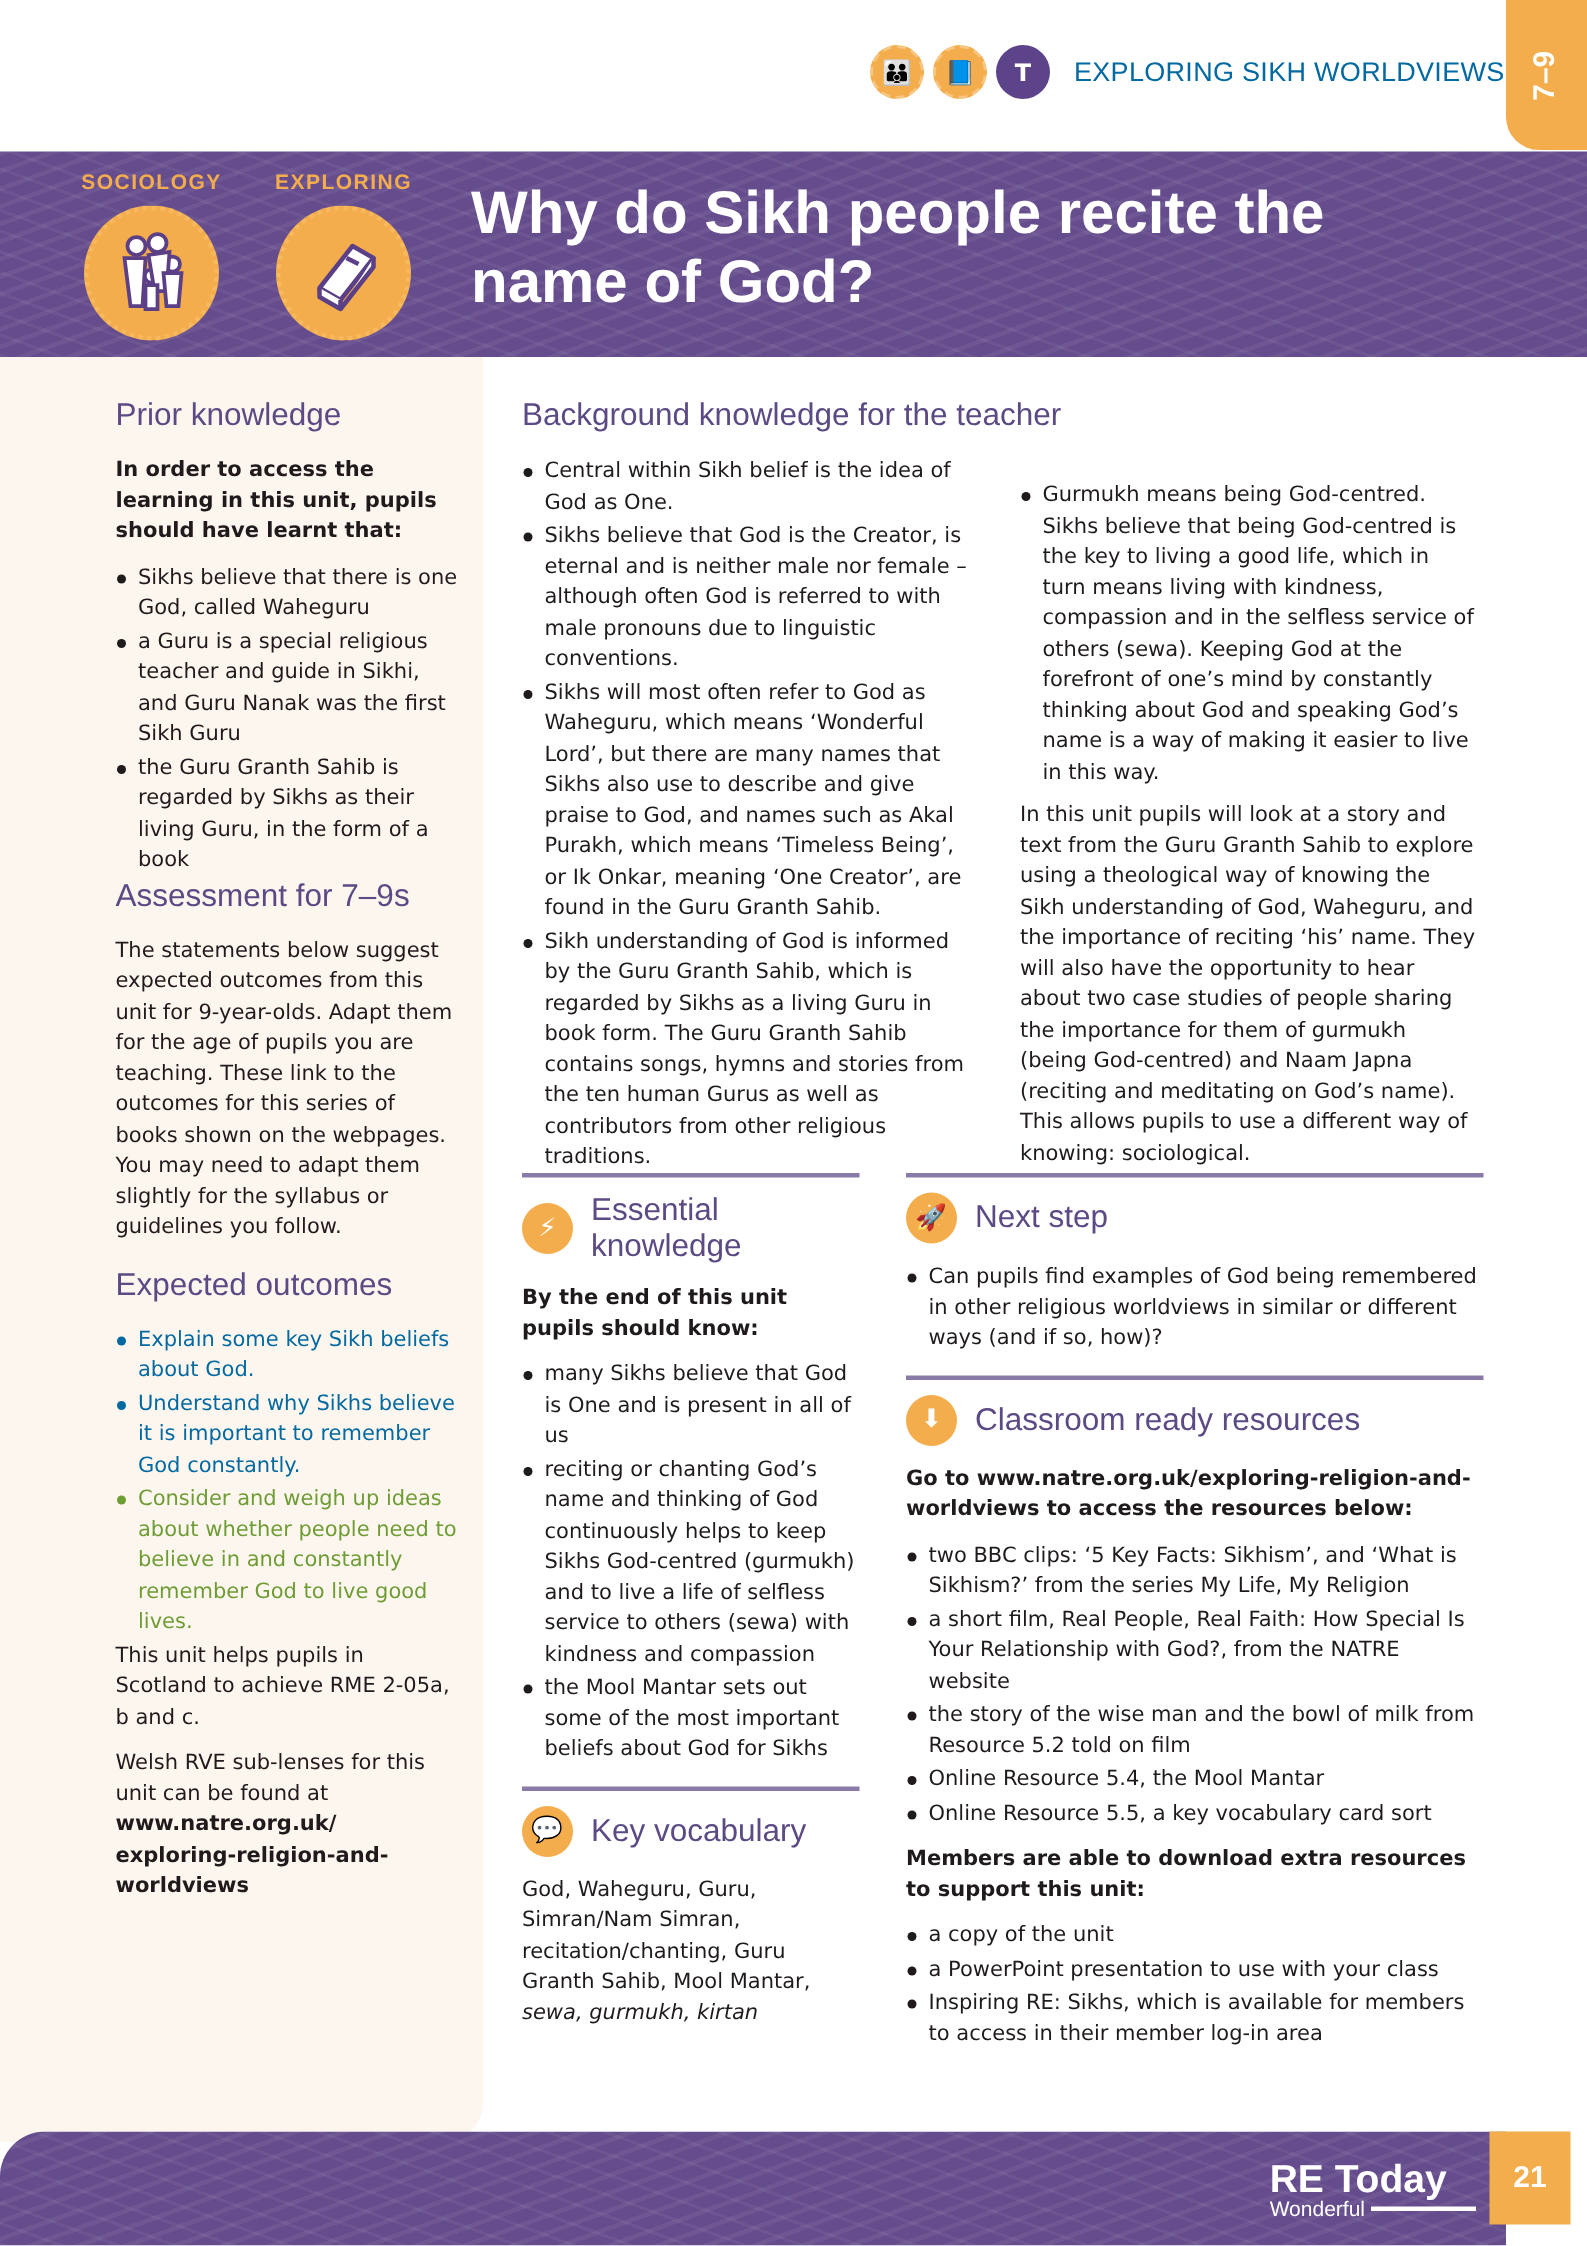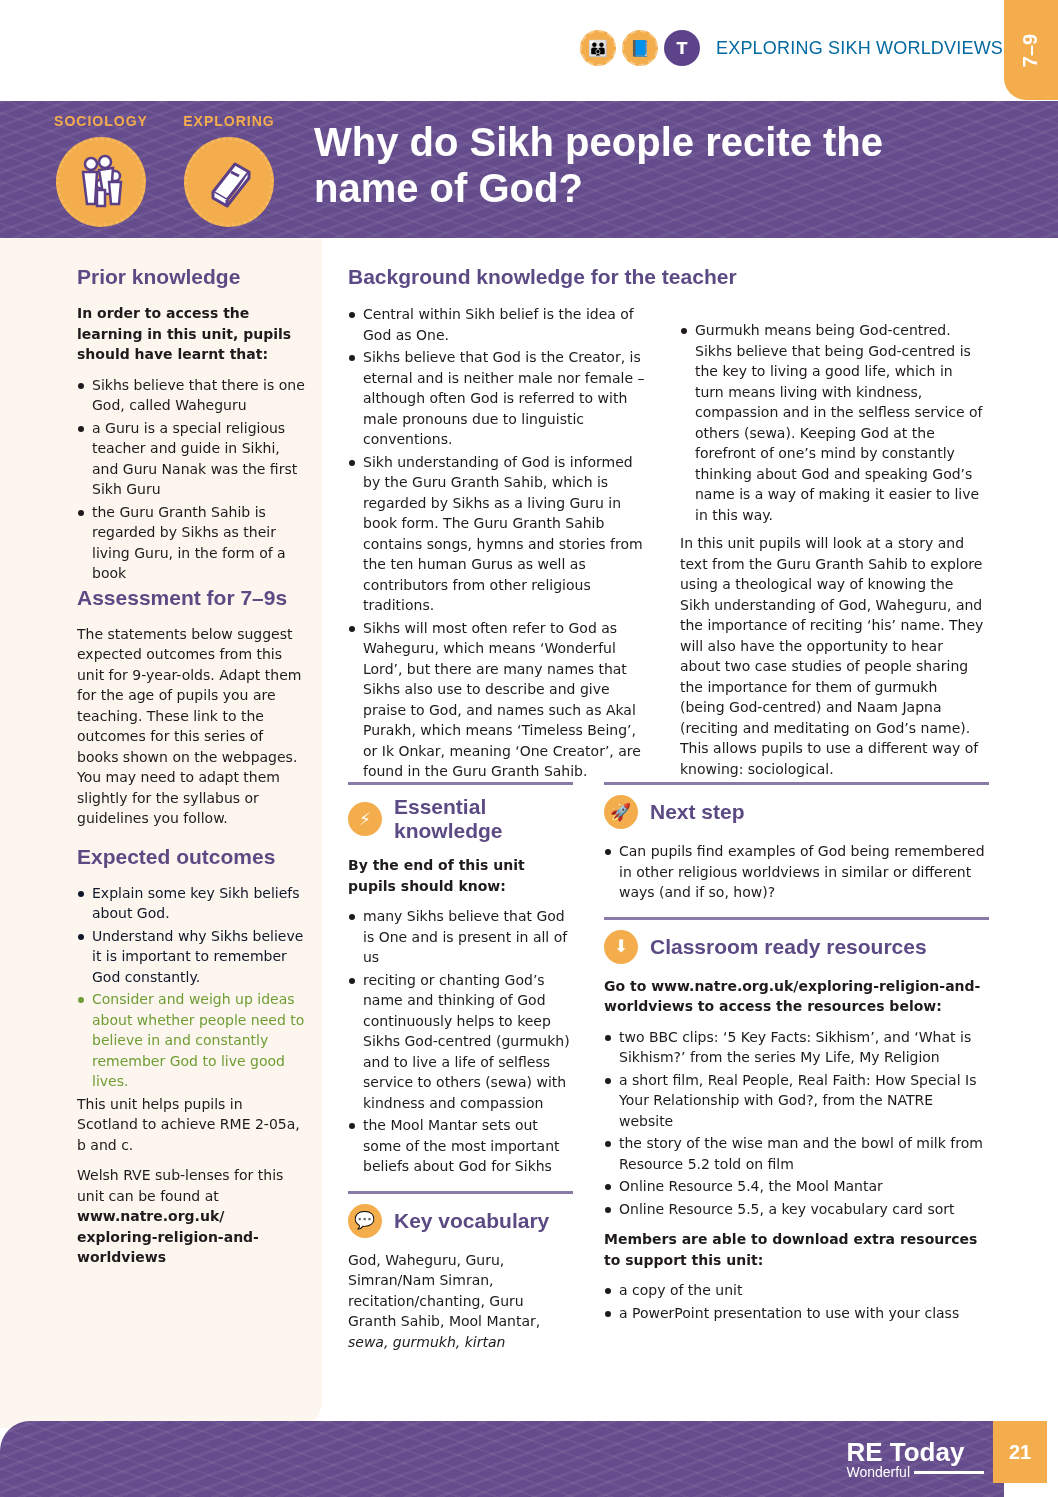--- a/index.html
+++ b/index.html
@@ -14,27 +14,27 @@
 
   .banner { position: absolute; top: 101px; left: 0; width: 1058px; height: 137px; background: #654c8c;
     background-image: repeating-linear-gradient(160deg, rgba(255,255,255,0.06) 0 3px, transparent 3px 11px), repeating-linear-gradient(20deg, rgba(255,255,255,0.05) 0 2px, transparent 2px 13px); }
   .lens { position: absolute; top: 10px; width: 118px; height: 118px; }
   .lens .seal { position: absolute; left: 14px; top: 26px; width: 90px; height: 90px; border-radius: 50%; background: #f4ad4c; border: 3px dotted #f7b95e; display: flex; align-items: center; justify-content: center; }
   .lens .lens-label { position: absolute; top: 2px; left: 0; width: 118px; text-align: center; font-family: "Liberation Sans", sans-serif; font-weight: bold; font-size: 14px; color: #f4ad4c; letter-spacing: 1px; }
   .banner-title { position: absolute; left: 314px; top: 18px; width: 640px; font-family: "Liberation Sans", sans-serif; font-weight: bold; font-size: 40px; line-height: 46px; color: #ffffff; }
 
   .left-panel { position: absolute; top: 238px; left: 0; width: 322px; height: 1190px; background: #fdf6ef; border-bottom-right-radius: 26px; }
   .col { position: absolute; font-family: "DejaVu Sans", sans-serif; font-size: 14px; line-height: 20.5px; color: #1f1a1c; }
-  .h2 { font-family: "Liberation Sans", sans-serif; font-weight: bold; font-size: 21px; color: #5b4a84; margin-bottom: 14px; line-height: 24px; }
+  .h2 { font-family: "Liberation Sans", sans-serif; font-weight: normal; font-size: 21px; color: #5b4a84; margin-bottom: 14px; line-height: 24px; }
   .lead { font-weight: bold; margin-bottom: 10px; }
   ul.bul { list-style: none; }
   ul.bul li { position: relative; padding-left: 15px; margin-bottom: 2px; }
   ul.bul li::before { content: ""; position: absolute; left: 1px; top: 8px; width: 6px; height: 6px; border-radius: 50%; background: currentColor; }
   p { margin-bottom: 10px; }
-  .c-purple { color: #0f172a; }
+  .c-purple { color: #0369a1; }
   .c-red { color: #a6173d; }
   .c-green { color: #6f9d35; }
   .rule { height: 3px; background: #8a7aa8; margin: 14px 0 10px; }
   .sec-head { display: flex; align-items: center; gap: 12px; margin-bottom: 12px; }
   .sec-icon { width: 34px; height: 34px; border-radius: 50%; background: #f4ad4c; display: flex; align-items: center; justify-content: center; color: #fff; font-size: 17px; flex-shrink: 0; }
   .sec-head .h2 { margin-bottom: 0; }
 
   .footer { position: absolute; top: 1421px; left: 0; width: 1004px; height: 76px; background: #654c8c; border-top-left-radius: 30px;
     background-image: repeating-linear-gradient(160deg, rgba(255,255,255,0.06) 0 3px, transparent 3px 11px), repeating-linear-gradient(20deg, rgba(255,255,255,0.05) 0 2px, transparent 2px 13px); }
   .logo { position: absolute; right: 20px; top: 18px; color: #fff; font-family: "Liberation Sans", sans-serif; }
@@ -116,22 +116,22 @@
   </p>
 </div>
 
 <div class="col" style="left:348px; top:265px; width:640px;">
   <div class="h2">Background knowledge for the teacher</div>
 </div>
 <div class="col" style="left:348px; top:304px; width:305px;">
   <ul class="bul">
     <li>Central within Sikh belief is the idea of God as One.</li>
     <li>Sikhs believe that God is the Creator, is eternal and is neither male nor female – although often God is referred to with male pronouns due to linguistic conventions.</li>
+    <li>Sikhs will most often refer to God as Waheguru, which means ‘Wonderful Lord’, but there are many names that Sikhs also use to describe and give praise to God, and names such as Akal Purakh, which means ‘Timeless Being’, or Ik Onkar, meaning ‘One Creator’, are found in the Guru Granth Sahib.</li>
     <li>Sikh understanding of God is informed by the Guru Granth Sahib, which is regarded by Sikhs as a living Guru in book form. The Guru Granth Sahib contains songs, hymns and stories from the ten human Gurus as well as contributors from other religious traditions.</li>
-    <li>Sikhs will most often refer to God as Waheguru, which means ‘Wonderful Lord’, but there are many names that Sikhs also use to describe and give praise to God, and names such as Akal Purakh, which means ‘Timeless Being’, or Ik Onkar, meaning ‘One Creator’, are found in the Guru Granth Sahib.</li>
   </ul>
 </div>
 <div class="col" style="left:680px; top:320px; width:305px;">
   <ul class="bul">
     <li>Gurmukh means being God-centred. Sikhs believe that being God-centred is the key to living a good life, which in turn means living with kindness, compassion and in the selfless service of others (sewa). Keeping God at the forefront of one’s mind by constantly thinking about God and speaking God’s name is a way of making it easier to live in this way.</li>
   </ul>
   <p style="margin-top:8px;">In this unit pupils will look at a story and text from the Guru Granth Sahib to explore using a theological way of knowing the Sikh understanding of God, Waheguru, and the importance of reciting ‘his’ name. They will also have the opportunity to hear about two case studies of people sharing the importance for them of gurmukh (being God-centred) and Naam Japna (reciting and meditating on God’s name). This allows pupils to use a different way of knowing: sociological.</p>
 </div>
 
 <div class="col" style="left:348px; top:768px; width:225px;">
@@ -175,20 +175,21 @@
     <li>two BBC clips: ‘5 Key Facts: Sikhism’, and ‘What is Sikhism?’ from the series My Life, My Religion</li>
     <li>a short film, Real People, Real Faith: How Special Is Your Relationship with God?, from the NATRE website</li>
     <li>the story of the wise man and the bowl of milk from Resource 5.2 told on film</li>
     <li>Online Resource 5.4, the Mool Mantar</li>
     <li>Online Resource 5.5, a key vocabulary card sort</li>
   </ul>
   <div class="lead" style="margin-top:10px;">Members are able to download extra resources to support this unit:</div>
   <ul class="bul">
     <li>a copy of the unit</li>
     <li>a PowerPoint presentation to use with your class</li>
+    <li>Inspiring RE: Sikhs, which is available for members to access in their member log-in area</li>
   </ul>
 </div>
 
 <div class="footer">
   <div class="logo">
     <div class="l1">RE Today</div>
     <div class="l2">Wonderful</div>
   </div>
 </div>
 <div class="pagenum">21</div>

